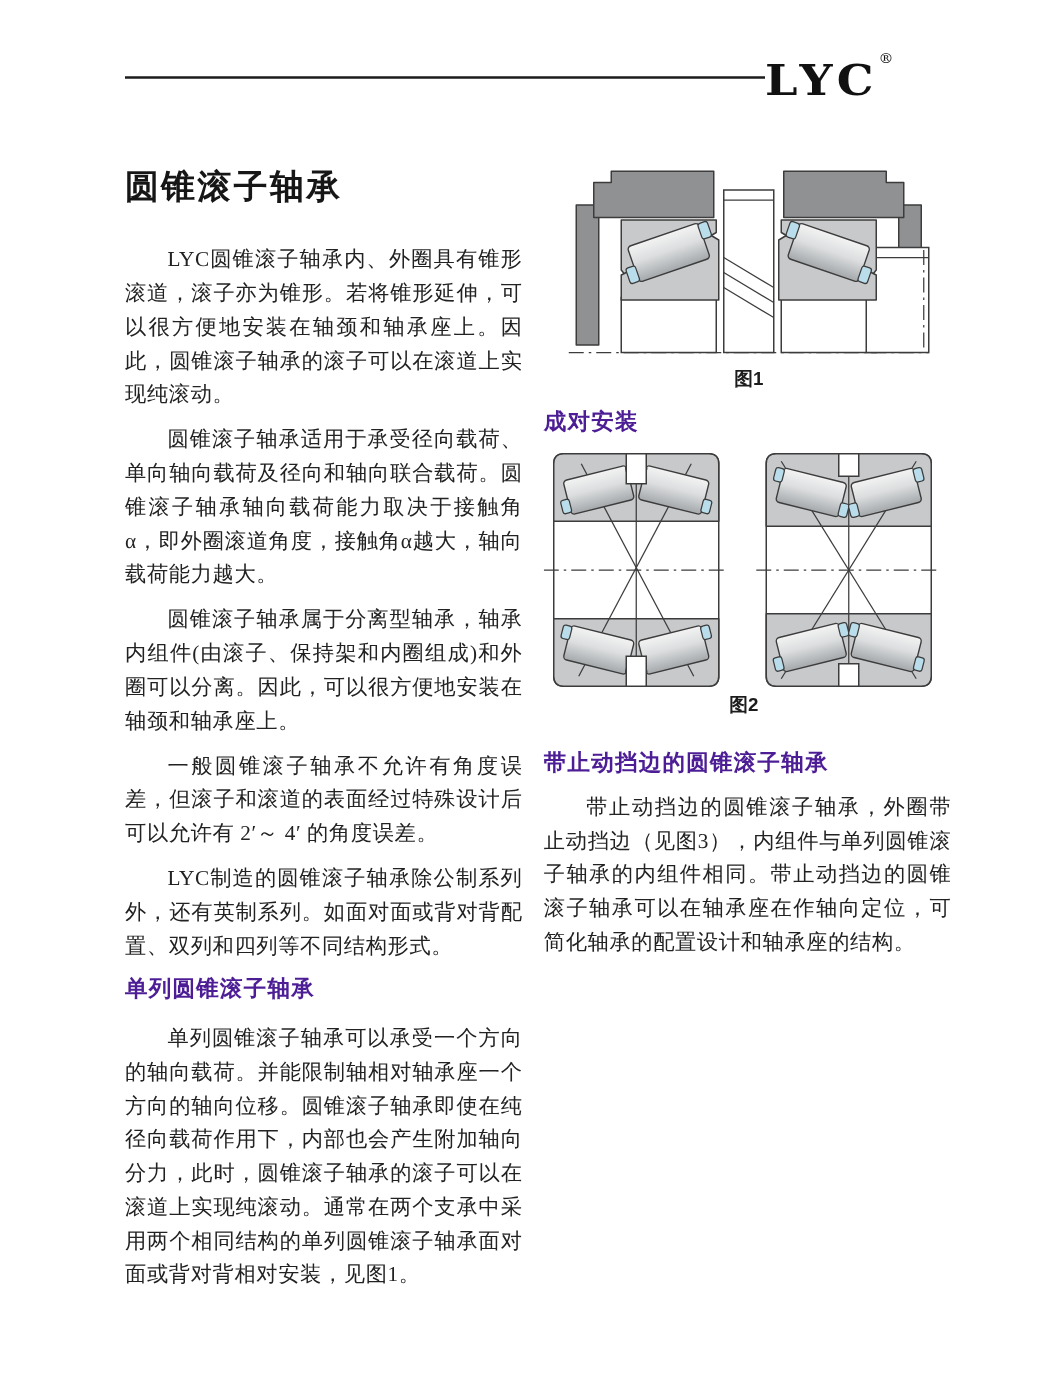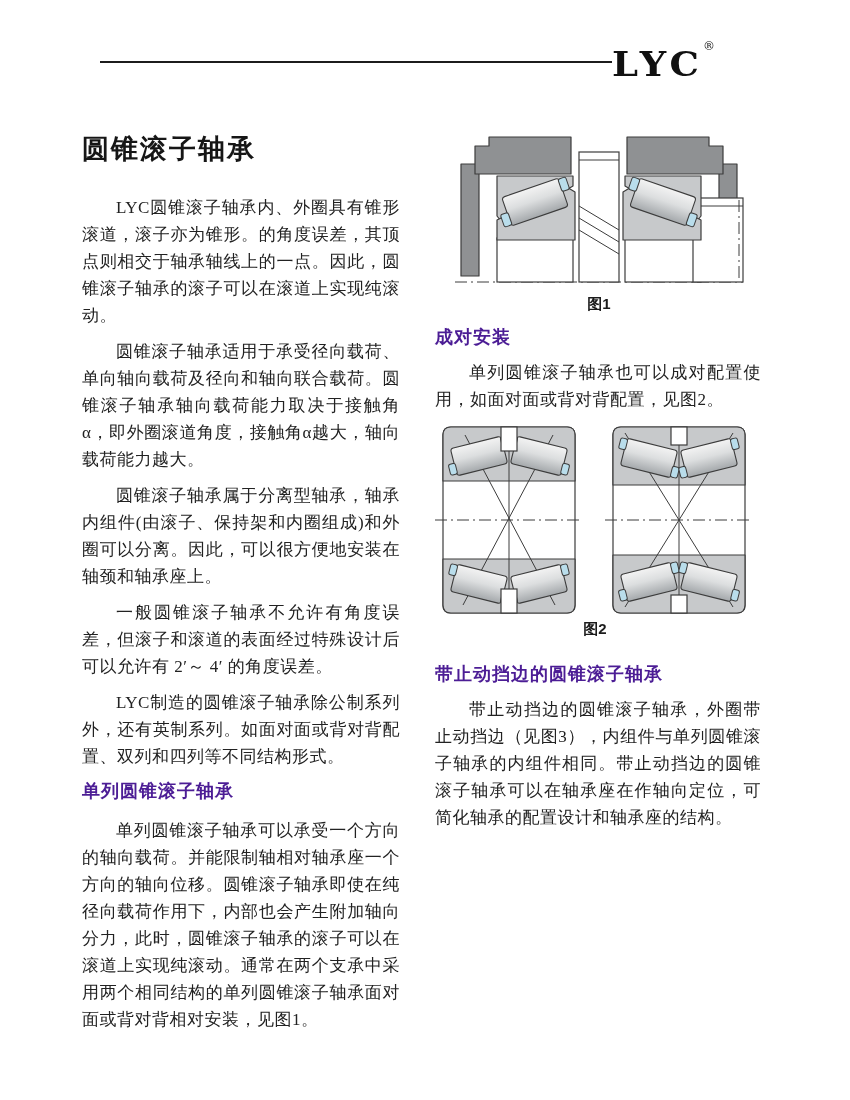--- a/index.html
+++ b/index.html
@@ -22,21 +22,21 @@
     position:absolute;left:612px;top:38px;width:150px;
     font-family:"DejaVu Serif","Liberation Serif",serif;
     font-weight:bold;font-size:37px;letter-spacing:4px;color:#111;
     transform:scaleY(0.92);
     white-space:nowrap;
   }
   .logo .reg{
     font-size:12px;letter-spacing:0;vertical-align:28px;font-weight:normal;
   }
   
-  .col-left{position:absolute;left:82px;top:132px;width:318px;}
+  .col-left{position:absolute;left:100px;top:132px;width:318px;}
   .col-right{position:absolute;left:435px;top:134px;width:326px;}
   .page-title{
     font-size:27px;font-weight:bold;letter-spacing:2px;
     line-height:34px;margin:0 0 28px 0;color:#161616;
     font-family:"Liberation Serif","DejaVu Serif",serif;
   }
   p.body{
     font-size:17px;line-height:27px;margin:0 0 9px 0;
     text-align:justify;text-justify:inter-character;
     text-indent:2em;letter-spacing:0.5px;color:#222;
@@ -73,21 +73,21 @@
 </head>
 <body>
 
 <div id="page">
 
   <div class="header-rule"></div>
   <div class="logo"><span>LYC</span><span class="reg">®</span></div>
 
   <div class="col-left">
     <h1 class="page-title">圆锥滚子轴承</h1>
-    <p class="body">LYC圆锥滚子轴承内、外圈具有锥形滚道，滚子亦为锥形。的角度误差，其顶点则相交于轴承轴线上的一点。因此，圆锥滚子轴承的滚子可以在滚道上实现纯滚动。</p>
+    <p class="body">LYC圆锥滚子轴承内、外圈具有锥形滚道，滚子亦为锥形。若将锥形延伸，可以很方便地安装在轴颈和轴承座上。因此，圆锥滚子轴承的滚子可以在滚道上实现纯滚动。</p>
     <p class="body">圆锥滚子轴承适用于承受径向载荷、单向轴向载荷及径向和轴向联合载荷。圆锥滚子轴承轴向载荷能力取决于接触角α，即外圈滚道角度，接触角α越大，轴向载荷能力越大。</p>
     <p class="body">圆锥滚子轴承属于分离型轴承，轴承内组件(由滚子、保持架和内圈组成)和外圈可以分离。因此，可以很方便地安装在轴颈和轴承座上。</p>
     <p class="body">一般圆锥滚子轴承不允许有角度误差，但滚子和滚道的表面经过特殊设计后可以允许有 2′～ 4′ 的角度误差。</p>
     <p class="body">LYC制造的圆锥滚子轴承除公制系列外，还有英制系列。如面对面或背对背配置、双列和四列等不同结构形式。</p>
     <h2 class="sec">单列圆锥滚子轴承</h2>
     <p class="body">单列圆锥滚子轴承可以承受一个方向的轴向载荷。并能限制轴相对轴承座一个方向的轴向位移。圆锥滚子轴承即使在纯径向载荷作用下，内部也会产生附加轴向分力，此时，圆锥滚子轴承的滚子可以在滚道上实现纯滚动。通常在两个支承中采用两个相同结构的单列圆锥滚子轴承面对面或背对背相对安装，见图1。</p>
   </div>
 
   <div class="col-right">
 
@@ -134,21 +134,20 @@
         <rect class="white" x="126" y="18" width="40" height="130"></rect>
         <line class="thin" x1="126" y1="26" x2="166" y2="26"></line>
         <line class="thin" x1="126" y1="72" x2="166" y2="96"></line>
         <line class="thin" x1="126" y1="84" x2="166" y2="108"></line>
         <line class="thin" x1="126" y1="96" x2="166" y2="120"></line>
       </svg>
       <div class="fig-caption">图1</div>
     </div>
 
     <h2 class="sec">成对安装</h2>
-    <p class="body">单列圆锥滚子轴承也可以成对配置使用，如面对面或背对背配置，见图2。</p>
 
     <div class="fig fig2-wrap">
       <svg width="318" height="194" viewBox="0 0 318 194">
 
         <rect class="white" x="8" y="4" width="132" height="186" rx="7"></rect>
         <path class="ring" d="M8,58 L8,12 Q8,4 16,4 L132,4 Q140,4 140,12 L140,58 Z"></path>
         <path class="ring" d="M8,136 L140,136 L140,182 Q140,190 132,190 L16,190 Q8,190 8,182 Z"></path>
         <line class="thin" x1="30" y1="12" x2="120" y2="182"></line>
         <line class="thin" x1="118" y1="12" x2="28" y2="182"></line>
         <line class="thin" x1="74" y1="4" x2="74" y2="190"></line>

